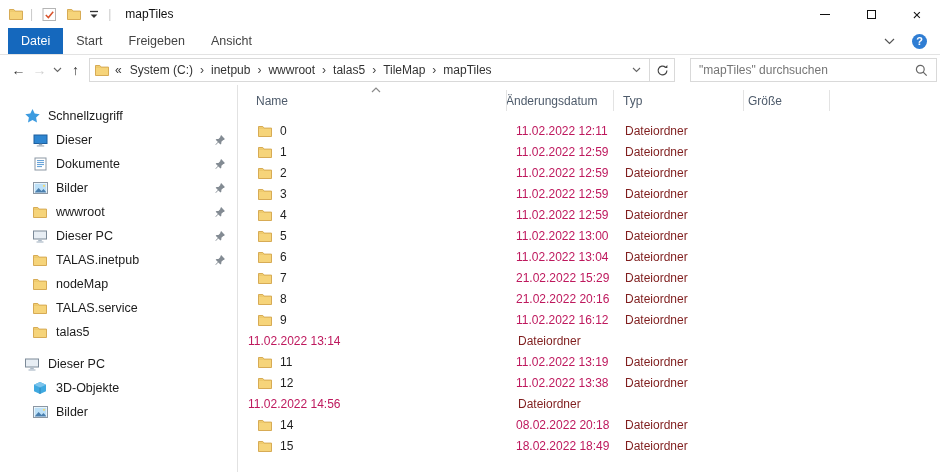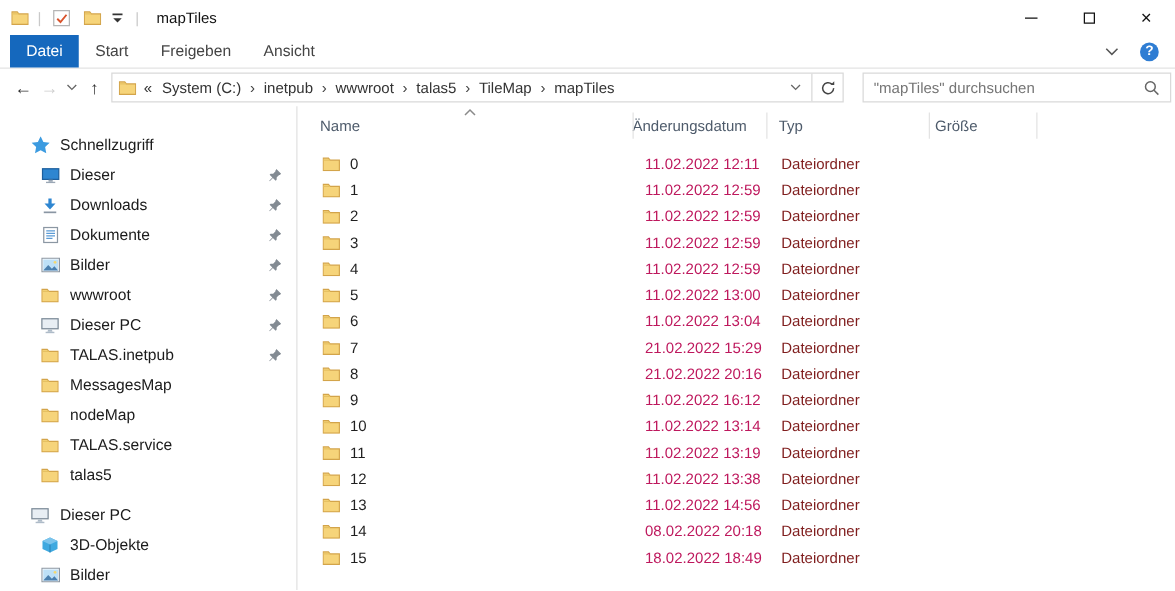--- a/index.html
+++ b/index.html
@@ -220,35 +220,20 @@
           </span>
           <span class="side-label">Dieser</span>
           <span class="pin">
             <svg width="12" height="12" viewBox="0 0 12 12">
               <path d="M7.1 1.1l3.8 3.8-1.1 1.1-.5-.1-1.9 1.9-.1 2-.8.8-2.2-2.2-2.5 2.5-.4-.4 2.5-2.5L1.7 5.8l.8-.8 2-.1 1.9-1.9-.1-.5z" fill="#838B93"></path>
             </svg>
           </span>
         </div>
         <div class="side-item lvl1">
           <span class="icon">
-            <svg width="14" height="13" viewBox="0 0 14 13">
-              <path d="M7 .7v5.8" stroke="#2E86D1" stroke-width="2.6"></path>
-              <path d="M2.6 4.8L7 9.6l4.4-4.8z" fill="#2E86D1"></path>
-              <path d="M2 11.9h10" stroke="#8a96a3" stroke-width="1.4"></path>
-            </svg>
-          </span>
-          <span class="side-label">Downloads</span>
-          <span class="pin">
-            <svg width="12" height="12" viewBox="0 0 12 12">
-              <path d="M7.1 1.1l3.8 3.8-1.1 1.1-.5-.1-1.9 1.9-.1 2-.8.8-2.2-2.2-2.5 2.5-.4-.4 2.5-2.5L1.7 5.8l.8-.8 2-.1 1.9-1.9-.1-.5z" fill="#838B93"></path>
-            </svg>
-          </span>
-        </div>
-        <div class="side-item lvl1">
-          <span class="icon">
             <svg width="13" height="14" viewBox="0 0 13 14">
               <rect x="1" y="1" width="11" height="12" fill="#fff" stroke="#8B97A3"></rect>
               <path d="M3 3.6h7M3 5.6h7M3 7.6h7M3 9.6h5" stroke="#5B9BD5" stroke-width="1"></path>
             </svg>
           </span>
           <span class="side-label">Dokumente</span>
           <span class="pin">
             <svg width="12" height="12" viewBox="0 0 12 12">
               <path d="M7.1 1.1l3.8 3.8-1.1 1.1-.5-.1-1.9 1.9-.1 2-.8.8-2.2-2.2-2.5 2.5-.4-.4 2.5-2.5L1.7 5.8l.8-.8 2-.1 1.9-1.9-.1-.5z" fill="#838B93"></path>
             </svg>
@@ -305,29 +290,20 @@
               <path d="M.5 1.5h4.3l1.3 1.6h7.4v8.4H.5z" fill="#F6D47A" stroke="#D3A44A" stroke-width=".9"></path>
               <path d="M.9 3.1h5.2" stroke="#E6C162" stroke-width=".9"></path>
             </svg>
           </span>
           <span class="side-label">TALAS.inetpub</span>
           <span class="pin">
             <svg width="12" height="12" viewBox="0 0 12 12">
               <path d="M7.1 1.1l3.8 3.8-1.1 1.1-.5-.1-1.9 1.9-.1 2-.8.8-2.2-2.2-2.5 2.5-.4-.4 2.5-2.5L1.7 5.8l.8-.8 2-.1 1.9-1.9-.1-.5z" fill="#838B93"></path>
             </svg>
           </span>
-        </div>
-        <div class="side-item lvl1">
-          <span class="icon">
-            <svg width="14" height="12" viewBox="0 0 14 12">
-              <path d="M.5 1.5h4.3l1.3 1.6h7.4v8.4H.5z" fill="#F6D47A" stroke="#D3A44A" stroke-width=".9"></path>
-              <path d="M.9 3.1h5.2" stroke="#E6C162" stroke-width=".9"></path>
-            </svg>
-          </span>
-          <span class="side-label">MessagesMap</span>
         </div>
         <div class="side-item lvl1">
           <span class="icon">
             <svg width="14" height="12" viewBox="0 0 14 12">
               <path d="M.5 1.5h4.3l1.3 1.6h7.4v8.4H.5z" fill="#F6D47A" stroke="#D3A44A" stroke-width=".9"></path>
               <path d="M.9 3.1h5.2" stroke="#E6C162" stroke-width=".9"></path>
             </svg>
           </span>
           <span class="side-label">nodeMap</span>
         </div>
@@ -534,29 +510,20 @@
                   <path d="M.9 3.1h5.2" stroke="#E6C162" stroke-width=".9"></path>
                 </svg>
               </span>
               <span>9</span>
             </div>
             <div class="c-date">11.02.2022 16:12</div>
             <div class="c-typ">Dateiordner</div>
             <div class="c-size"></div>
           </div>
           <div class="file-row">
-            <div class="c-name">
-              <span class="icon">
-                <svg width="14" height="12" viewBox="0 0 14 12">
-                  <path d="M.5 1.5h4.3l1.3 1.6h7.4v8.4H.5z" fill="#F6D47A" stroke="#D3A44A" stroke-width=".9"></path>
-                  <path d="M.9 3.1h5.2" stroke="#E6C162" stroke-width=".9"></path>
-                </svg>
-              </span>
-              <span>10</span>
-            </div>
             <div class="c-date">11.02.2022 13:14</div>
             <div class="c-typ">Dateiordner</div>
             <div class="c-size"></div>
           </div>
           <div class="file-row">
             <div class="c-name">
               <span class="icon">
                 <svg width="14" height="12" viewBox="0 0 14 12">
                   <path d="M.5 1.5h4.3l1.3 1.6h7.4v8.4H.5z" fill="#F6D47A" stroke="#D3A44A" stroke-width=".9"></path>
                   <path d="M.9 3.1h5.2" stroke="#E6C162" stroke-width=".9"></path>
@@ -576,29 +543,20 @@
                   <path d="M.9 3.1h5.2" stroke="#E6C162" stroke-width=".9"></path>
                 </svg>
               </span>
               <span>12</span>
             </div>
             <div class="c-date">11.02.2022 13:38</div>
             <div class="c-typ">Dateiordner</div>
             <div class="c-size"></div>
           </div>
           <div class="file-row">
-            <div class="c-name">
-              <span class="icon">
-                <svg width="14" height="12" viewBox="0 0 14 12">
-                  <path d="M.5 1.5h4.3l1.3 1.6h7.4v8.4H.5z" fill="#F6D47A" stroke="#D3A44A" stroke-width=".9"></path>
-                  <path d="M.9 3.1h5.2" stroke="#E6C162" stroke-width=".9"></path>
-                </svg>
-              </span>
-              <span>13</span>
-            </div>
             <div class="c-date">11.02.2022 14:56</div>
             <div class="c-typ">Dateiordner</div>
             <div class="c-size"></div>
           </div>
           <div class="file-row">
             <div class="c-name">
               <span class="icon">
                 <svg width="14" height="12" viewBox="0 0 14 12">
                   <path d="M.5 1.5h4.3l1.3 1.6h7.4v8.4H.5z" fill="#F6D47A" stroke="#D3A44A" stroke-width=".9"></path>
                   <path d="M.9 3.1h5.2" stroke="#E6C162" stroke-width=".9"></path>

